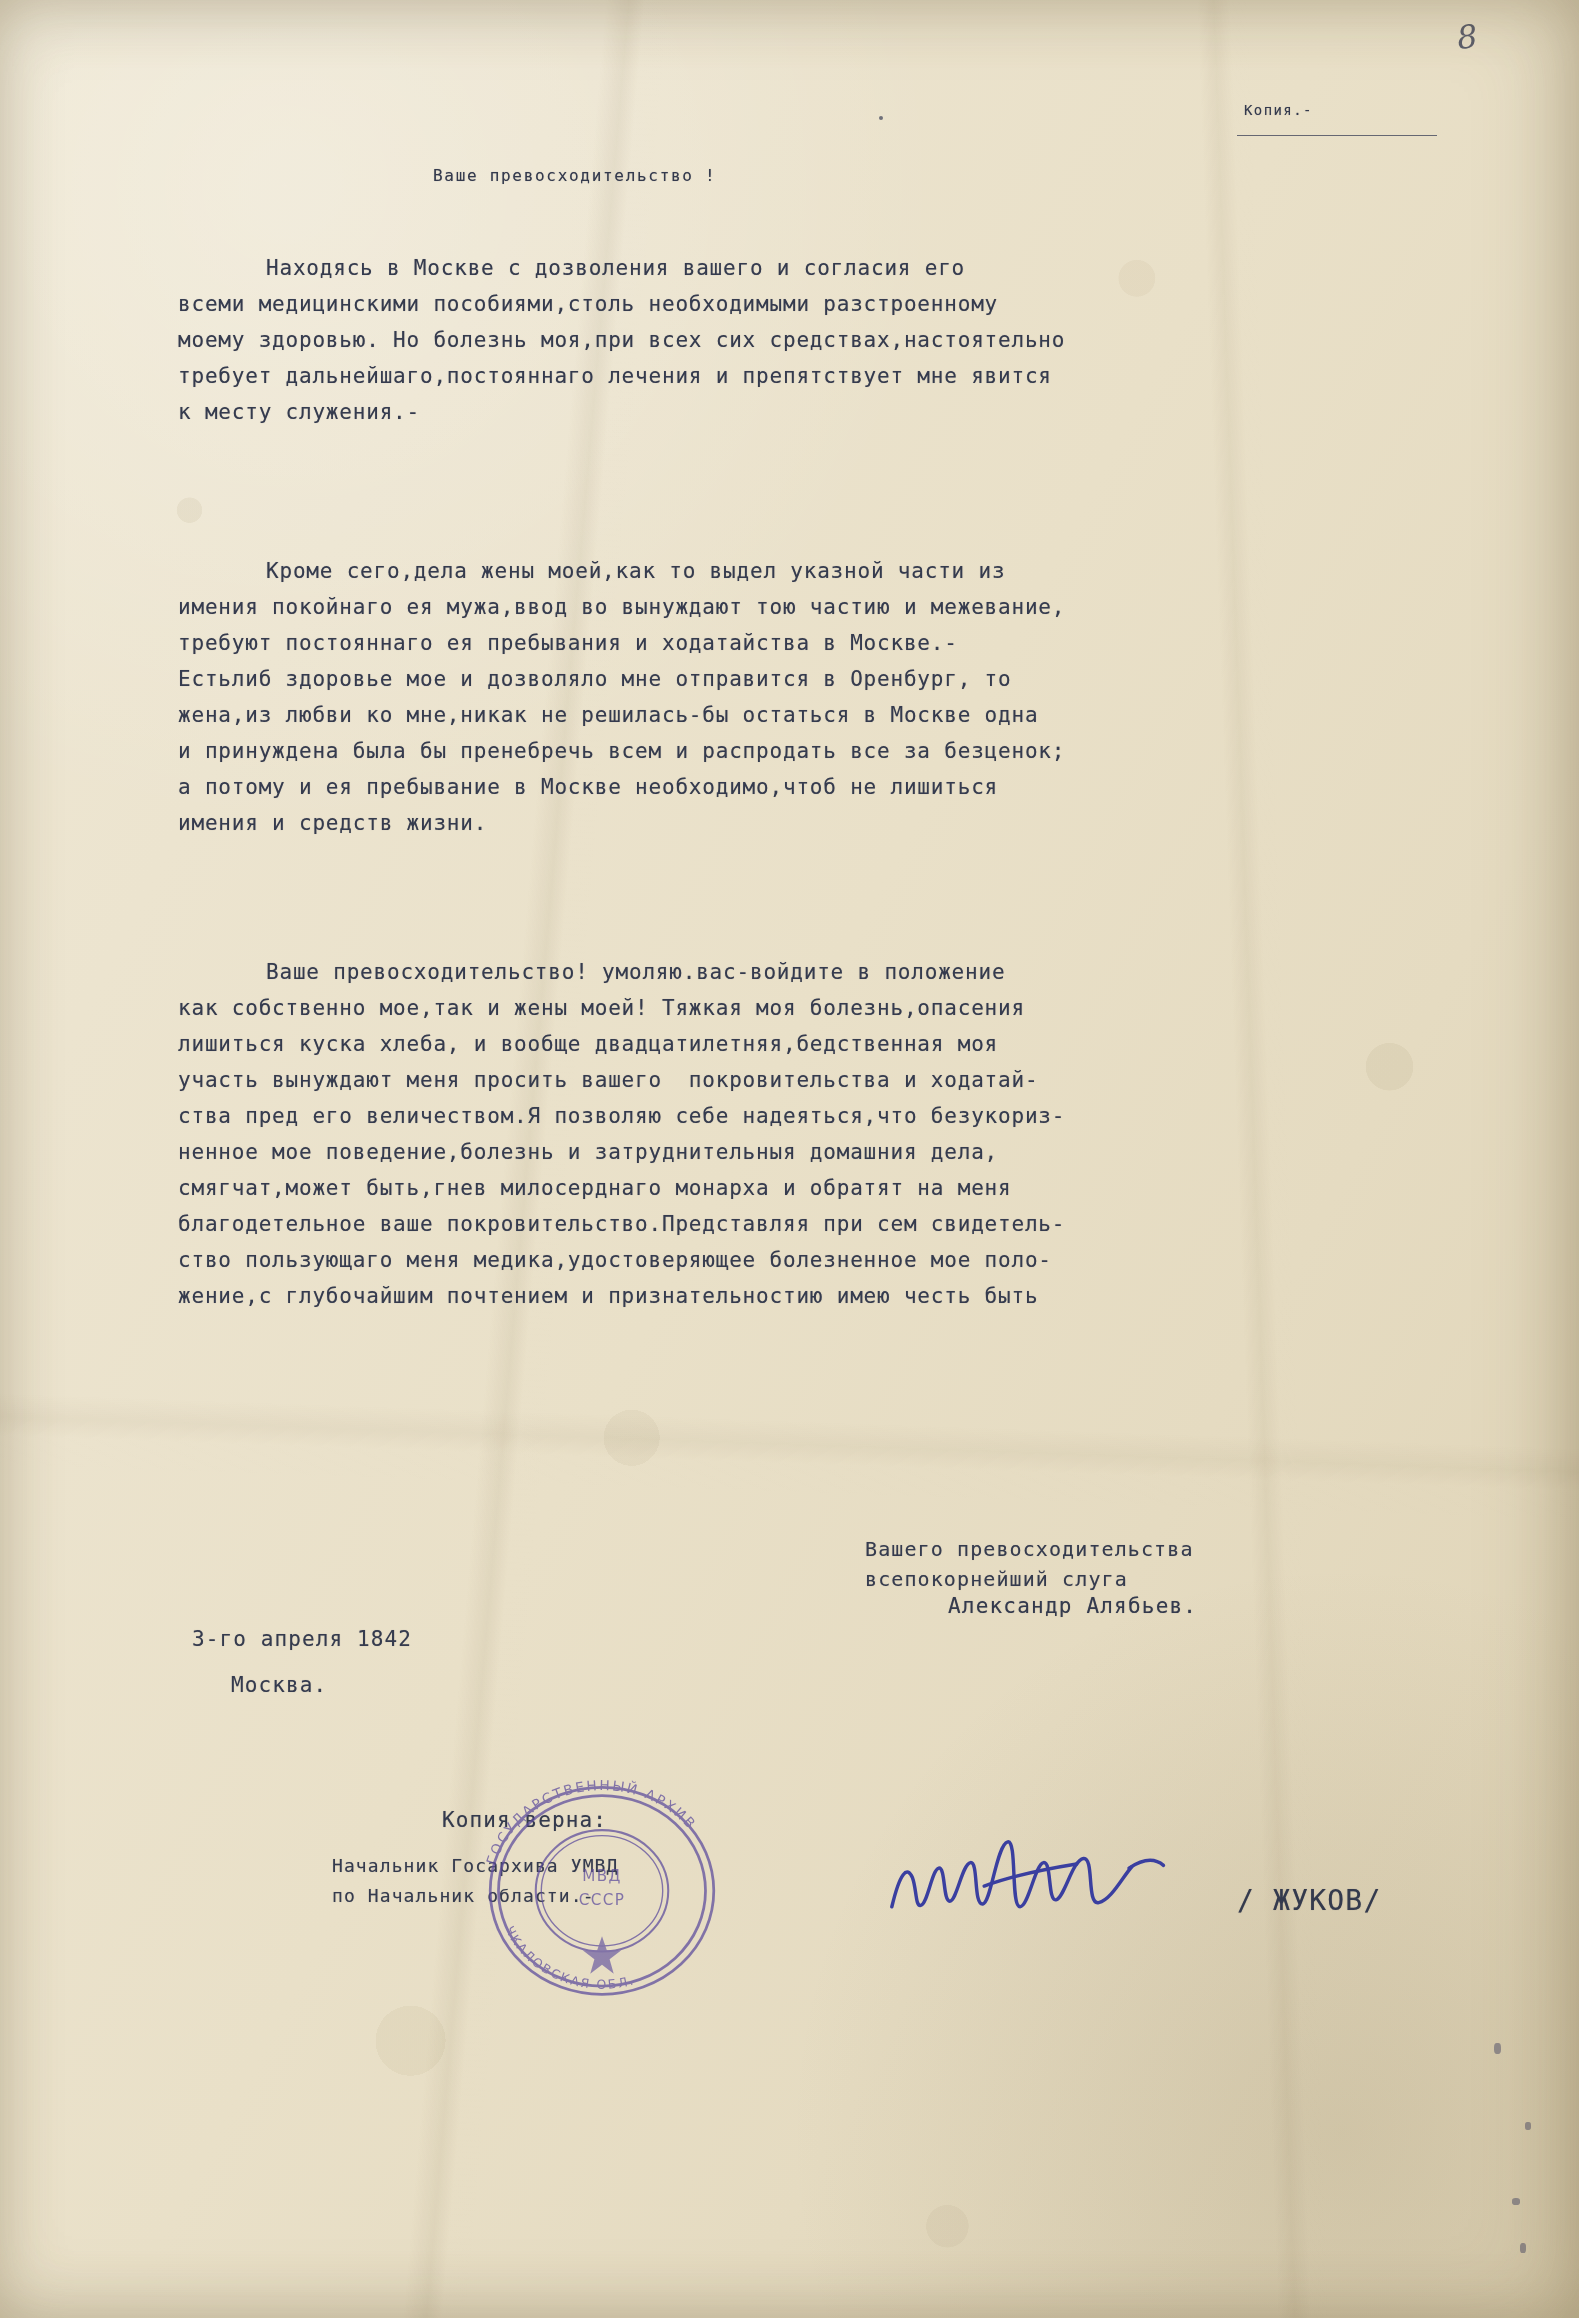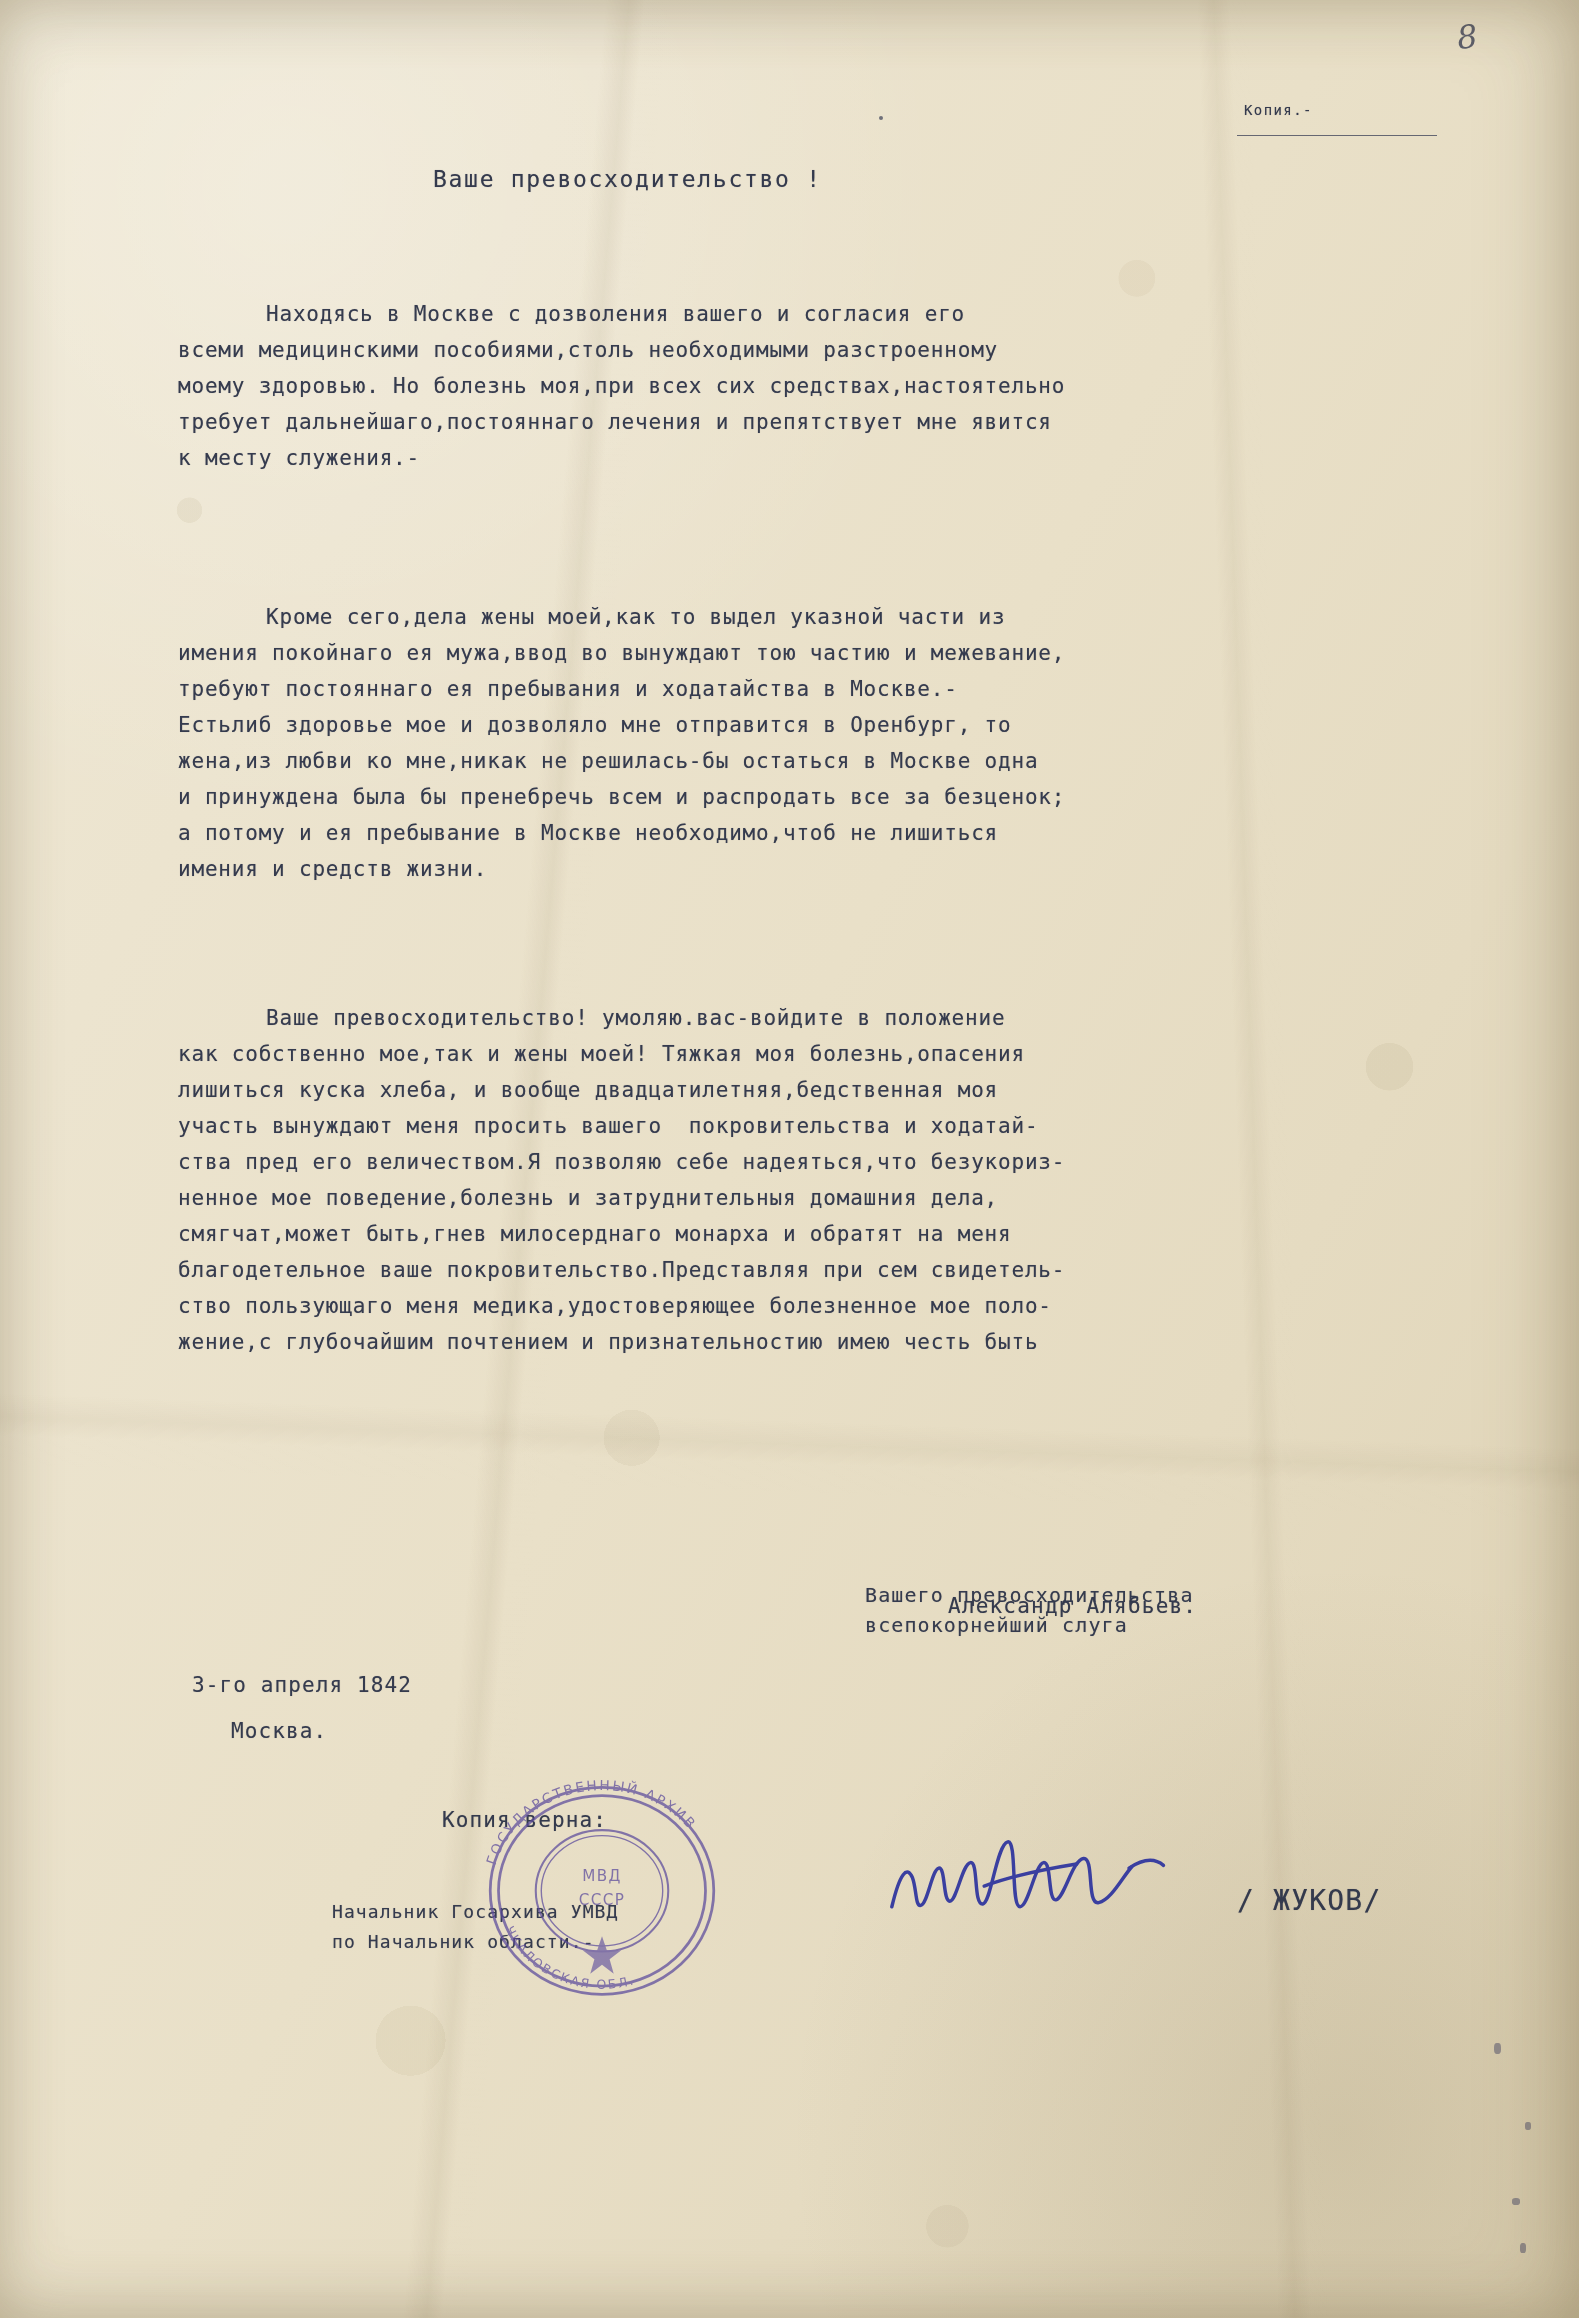--- a/index.html
+++ b/index.html
@@ -94,29 +94,29 @@
     width: 4.1px;
     height: 4.1px;
     border-radius: 50%;
     background: #3a3f55;
     opacity: .7;
   }
 
   #salutation {
     top: 166px;
     left: 433px;
-    font-size: 23px;
+    font-size: 16px;
     letter-spacing: 1.7px;
   }
 
   #para1 { top: 250px; left: 178px; }
   #para2 { top: 553px; left: 178px; }
   #para3 { top: 954px; left: 178px; }
 
-  .para { position: absolute; margin-top: 46px; }
+  .para { position: absolute; }
   .para div {
     font-size: 21px;
     line-height: 36px;
     white-space: pre;
     letter-spacing: 0.8px;
     color: #353b4e;
     text-shadow: 0 0 0.8px rgba(52,58,77,0.40);
   }
 
   #closing {

